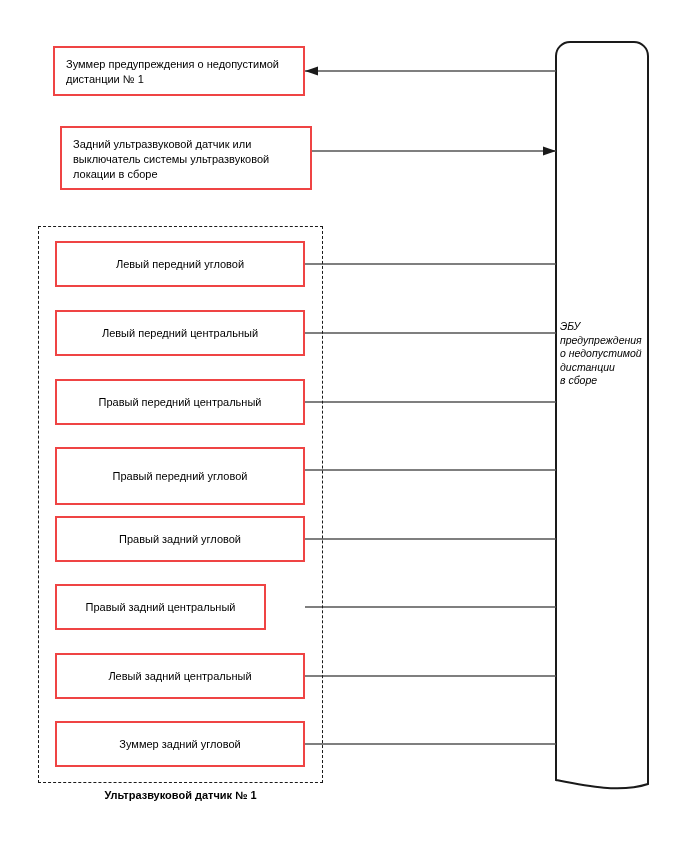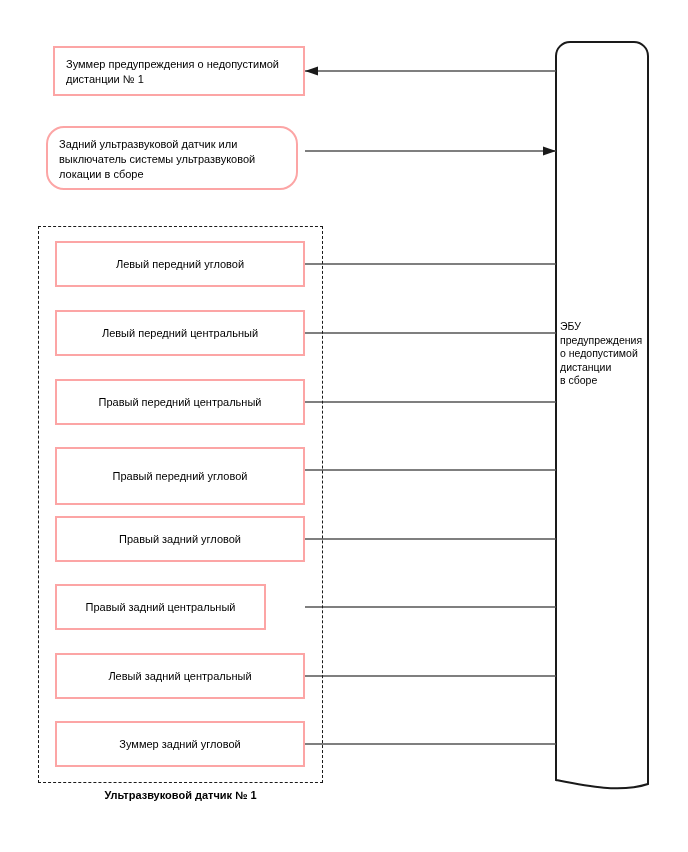--- a/index.html
+++ b/index.html
@@ -26,21 +26,21 @@
     top: 0;
     width: 688px;
     height: 852px;
     pointer-events: none;
   }
 
   
   .box {
     position: absolute;
     box-sizing: border-box;
-    border: 2px solid #fca5a5;
+    border: 2px solid #ef4444;
     background: #ffffff;
     display: flex;
     align-items: center;
   }
   .box.top-box {
     padding: 0 0 0 11px;
     align-items: flex-start;
   }
   .box.top-box .box-text {
     text-align: left;
@@ -75,20 +75,21 @@
     white-space: nowrap;
   }
 
   
   .ecu-text {
     position: absolute;
     font-size: 10.5px;
     line-height: 13.6px;
     text-align: left;
     white-space: pre-line;
+    font-style: italic;
   }
 </style>
 </head>
 <body>
 
 <div id="canvas">
 
   <svg class="layer">
     <g id="ecu-shape-group">
         <path d="M 570 42 H 634 A 14 14 0 0 1 648 56 V 784 C 620.4 793 586.36 786 556 780 V 56 A 14 14 0 0 1 570 42 Z" fill="#ffffff" stroke="#1a1a1a" stroke-width="2"></path>
@@ -110,21 +111,21 @@
         <line x1="305" y1="676" x2="556" y2="676" stroke="#555555" stroke-width="1.4"></line>
         <line x1="305" y1="744" x2="556" y2="744" stroke="#555555" stroke-width="1.4"></line>
       </g>
   </svg>
 
   <div id="top-boxes-host">
       <div class="box top-box" style="left: 53px; top: 46px; width: 252px; height: 50px;">
         <span class="box-text">Зуммер предупреждения о недопустимой
 дистанции № 1</span>
       </div>
-      <div class="box top-box" style="left: 46px; top: 126px; width: 252px; height: 64px; border-radius: 18px;">
+      <div class="box top-box" style="left: 60px; top: 126px; width: 252px; height: 64px;">
         <span class="box-text">Задний ультразвуковой датчик или
 выключатель системы ультразвуковой
 локации в сборе</span>
       </div>
     </div>
 
   <div class="dashed-group" id="sensor-group-frame" style="left: 38px; top: 226px; width: 285px; height: 557px;"></div>
   <div class="group-caption" id="sensor-group-caption" style="left: 38px; top: 789px; width: 285px; font-weight: bold;">Ультразвуковой датчик № 1</div>
 
   <div id="sensor-boxes-host">

